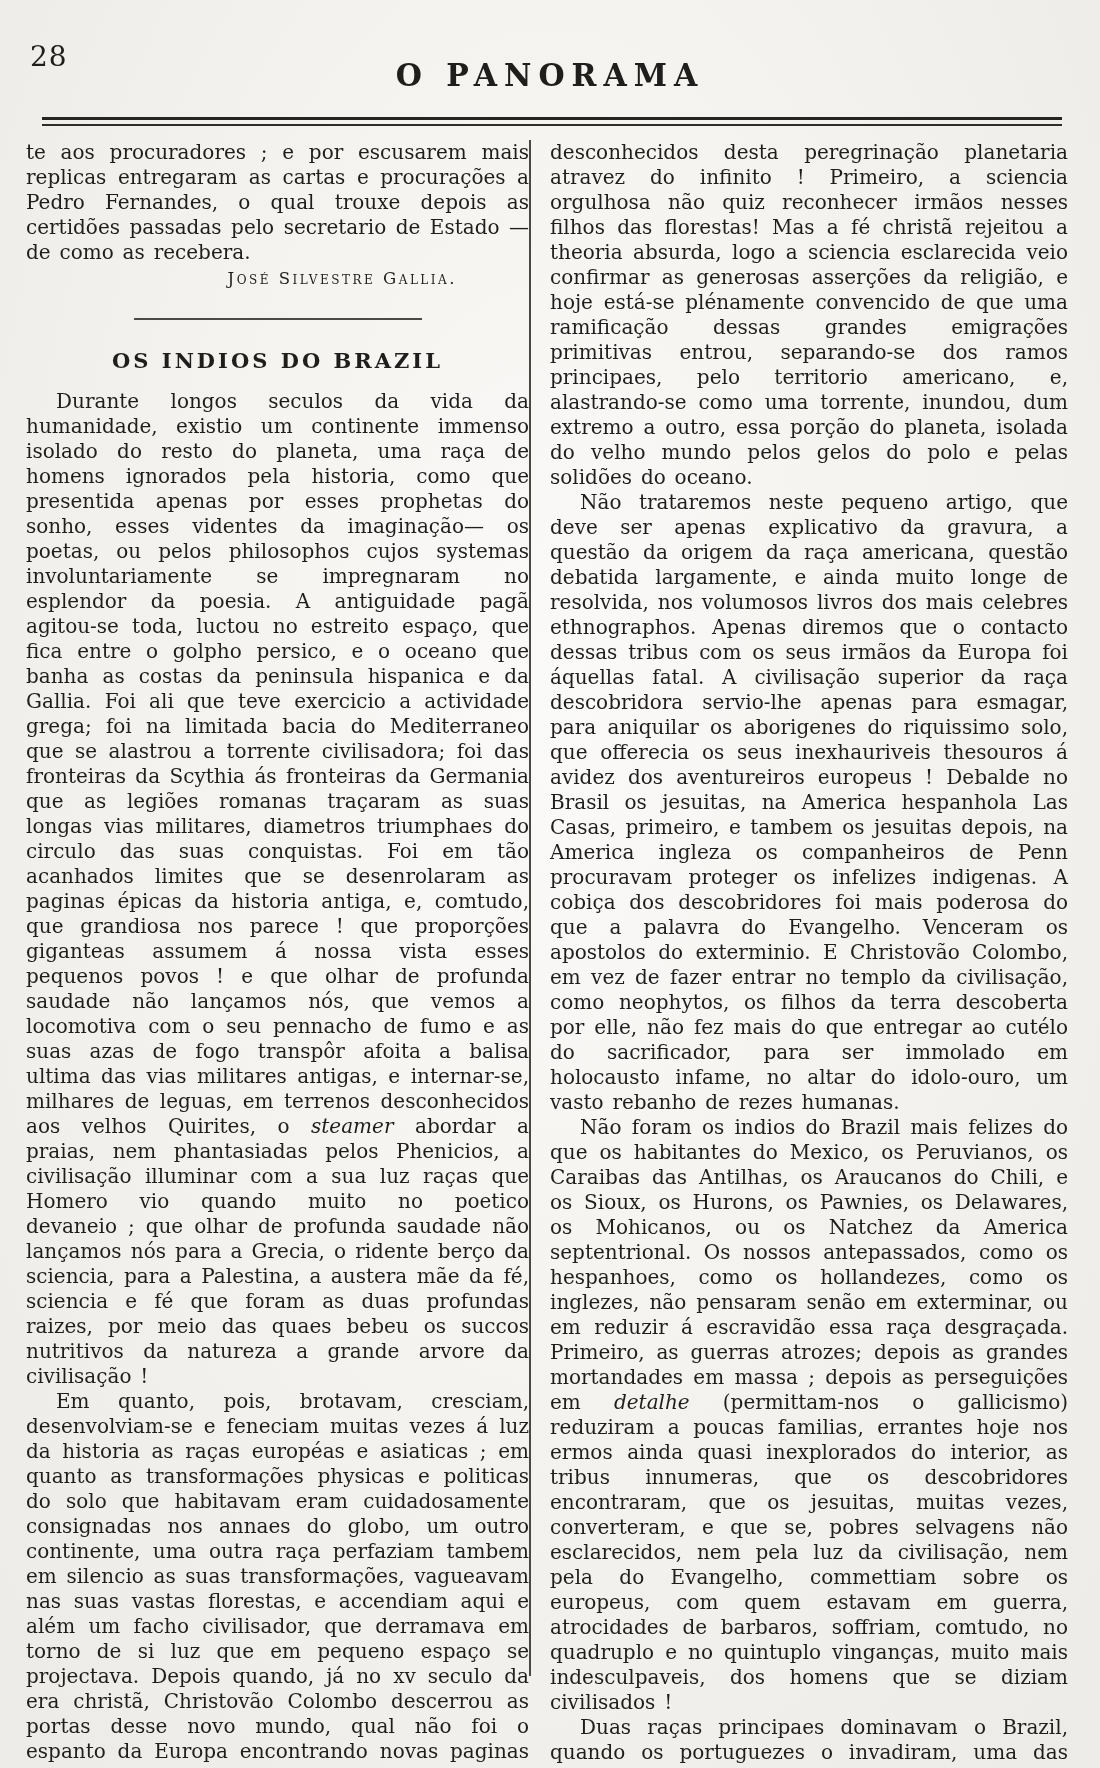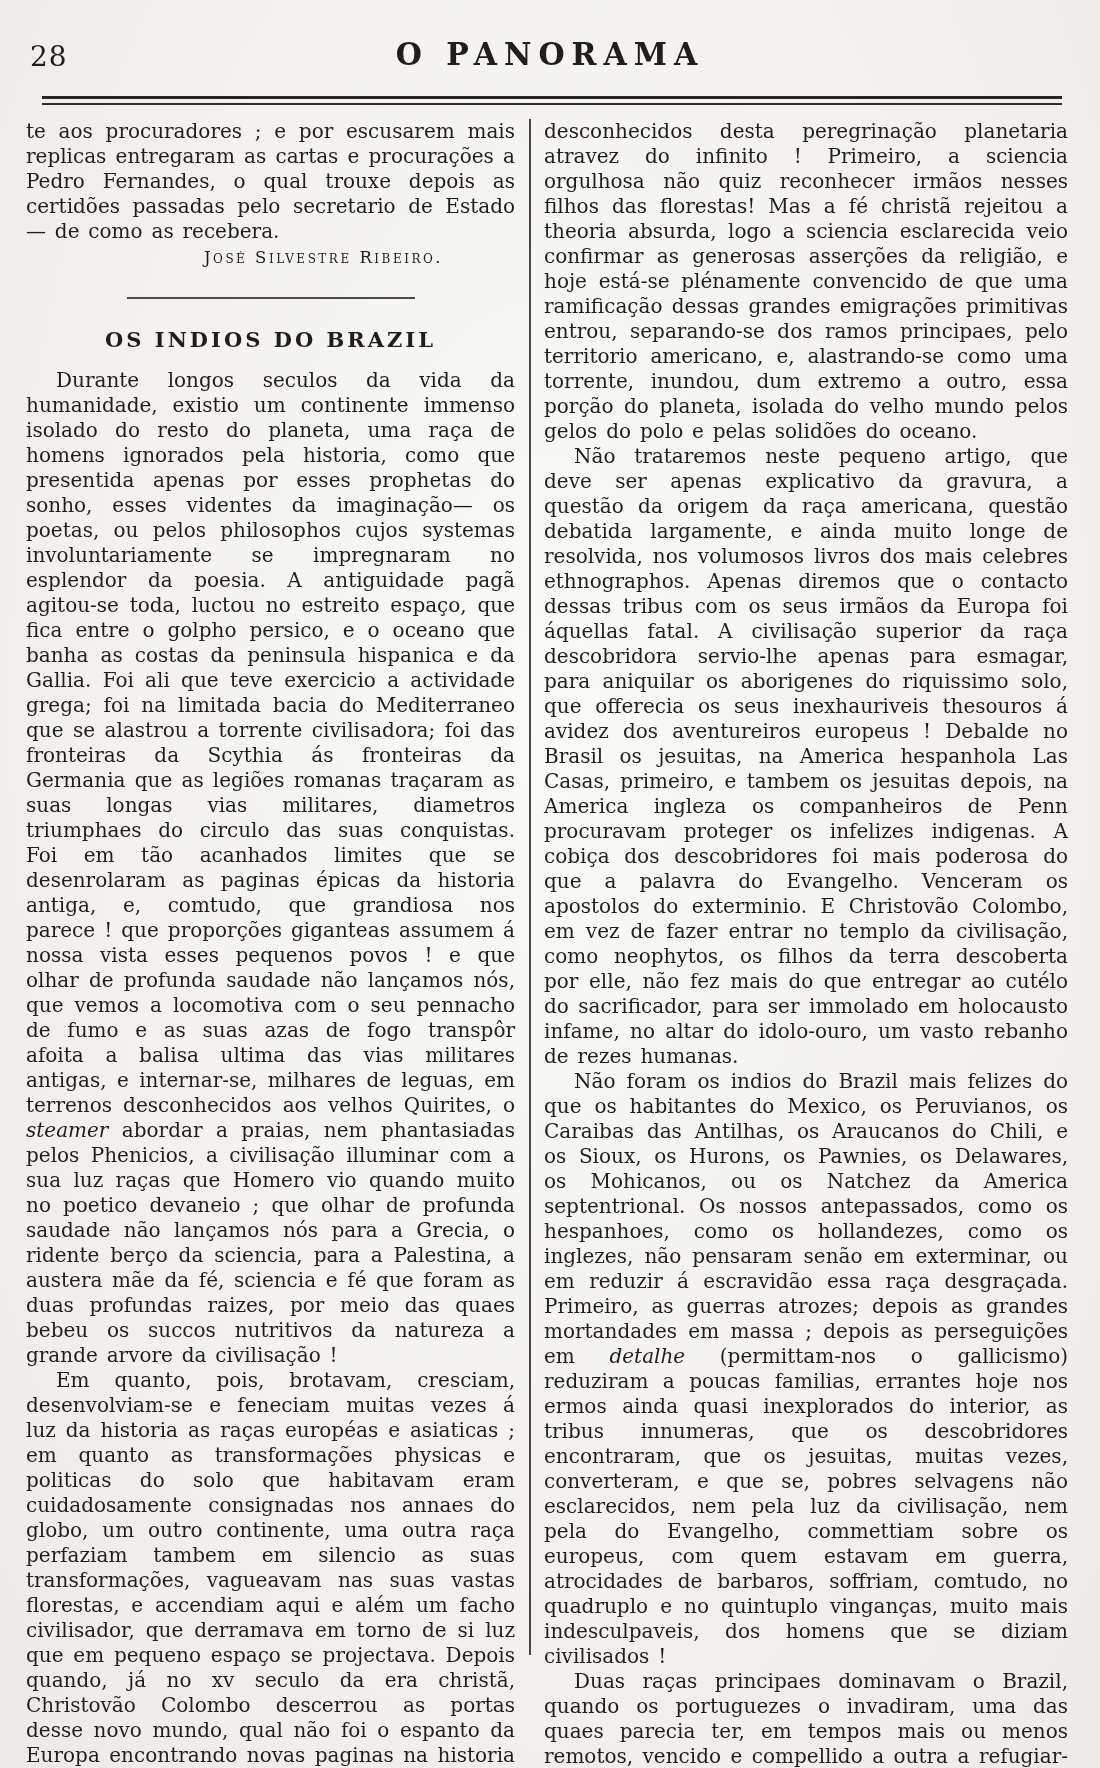--- a/index.html
+++ b/index.html
@@ -9,21 +9,21 @@
     height: 1768px;
     margin: 0 auto;
     background:
       radial-gradient(ellipse at 50% 40%, rgba(255,255,255,0.55), rgba(0,0,0,0.035) 95%),
       #f5f4f0;
     box-sizing: border-box;
     font-family: "DejaVu Serif", "Liberation Serif", serif;
     color: #1f1e1c;
     overflow: hidden;
   }
-  .header { position: relative; padding-top: 36px; height: 48px; }
+  .header { position: relative; padding-top: 57px; height: 48px; }
   .page-number {
     position: absolute; left: 30px; top: 40px;
     font-size: 28px; letter-spacing: 1px;
   }
   .masthead {
     text-align: center;
     font-size: 30px;
     font-weight: bold;
     letter-spacing: 7px;
     transform: scaleY(1.05);
@@ -35,28 +35,28 @@
     border-bottom: 2px solid #2e2d2a;
   }
   .columns {
     display: flex;
     align-items: stretch;
     padding: 14px 32px 0 26px;
     height: 1620px;
     box-sizing: border-box;
   }
   .col { box-sizing: border-box; }
-  .col-left  { width: 503px; flex: 0 0 auto; padding-right: 14px; }
+  .col-left  { width: 503px; flex: 0 0 auto; padding-right: 0; }
   .v-rule {
     flex: 0 0 auto;
     width: 2px;
     background: #4a4844;
     margin-bottom: 70px;
   }
-  .col-right { flex: 1 1 auto; padding-left: 13px; }
+  .col-right { flex: 1 1 auto; padding-left: 19px; }
   p.para {
     margin: 0;
     text-align: justify;
     font-size: 20px;
     line-height: 25px;
     word-spacing: 2.5px;
   }
   p.para.indent { text-indent: 30px; }
   p.para i { }
   .signature {
@@ -89,21 +89,21 @@
     <span class="page-number">28</span>
     <div class="masthead">O PANORAMA</div>
   </div>
   <div class="double-rule"></div>
 
   <div class="columns">
     <div class="col col-left">
       <div>
           <p class="para"><span>te aos procuradores&nbsp;; e por escusarem mais replicas entregaram as cartas e procurações a Pedro Fernandes, o qual trouxe depois as certidões passadas pelo secretario de Estado — de como as recebera.</span></p>
         </div>
-      <div class="signature">José Silvestre Ribeiro.</div>
+      <div class="signature">José Silvestre Gallia.</div>
       <hr class="section-divider">
       <h2 class="article-title">OS INDIOS DO BRAZIL</h2>
       <div>
           <p class="para indent"><span>Durante longos seculos da vida da humanidade, existio um continente immenso isolado do resto do planeta, uma raça de homens ignorados pela historia, como que presentida apenas por esses prophetas do sonho, esses videntes da imaginação— os poetas, ou pelos philosophos cujos systemas involuntariamente se impregnaram no esplendor da poesia. A antiguidade pagã agitou-se toda, luctou no estreito espaço, que fica entre o golpho persico, e o oceano que banha as costas da peninsula hispanica e da Gallia. Foi ali que teve exercicio a actividade grega; foi na limitada bacia do Mediterraneo que se alastrou a torrente civilisadora; foi das fronteiras da Scythia ás fronteiras da Germania que as legiões romanas traçaram as suas longas vias militares, diametros triumphaes do circulo das suas conquistas. Foi em tão acanhados limites que se desenrolaram as paginas épicas da historia antiga, e, comtudo, que grandiosa nos parece&nbsp;! que proporções giganteas assumem á nossa vista esses pequenos povos&nbsp;! e que olhar de profunda saudade não lançamos nós, que vemos a locomotiva com o seu pennacho de fumo e as suas azas de fogo transpôr afoita a balisa ultima das vias militares antigas, e internar-se, milhares de leguas, em terrenos desconhecidos aos velhos Quirites, o </span><i>steamer</i><span> abordar a praias, nem phantasiadas pelos Phenicios, a civilisação illuminar com a sua luz raças que Homero vio quando muito no poetico devaneio&nbsp;; que olhar de profunda saudade não lançamos nós para a Grecia, o ridente berço da sciencia, para a Palestina, a austera mãe da fé, sciencia e fé que foram as duas profundas raizes, por meio das quaes bebeu os succos nutritivos da natureza a grande arvore da civilisação&nbsp;!</span></p>
           <p class="para indent"><span>Em quanto, pois, brotavam, cresciam, desenvolviam-se e feneciam muitas vezes á luz da historia as raças européas e asiaticas&nbsp;; em quanto as transformações physicas e politicas do solo que habitavam eram cuidadosamente consignadas nos annaes do globo, um outro continente, uma outra raça perfaziam tambem em silencio as suas transformações, vagueavam nas suas vastas florestas, e accendiam aqui e além um facho civilisador, que derramava em torno de si luz que em pequeno espaço se projectava. Depois quando, já no xv seculo da era christã, Christovão Colombo descerrou as portas desse novo mundo, qual não foi o espanto da Europa encontrando novas paginas na historia da humanidade, novas e mais sublimes estrophes no poema da natureza, companheiros</span></p>
         </div>
     </div>
 
     <div class="v-rule"></div>
 

